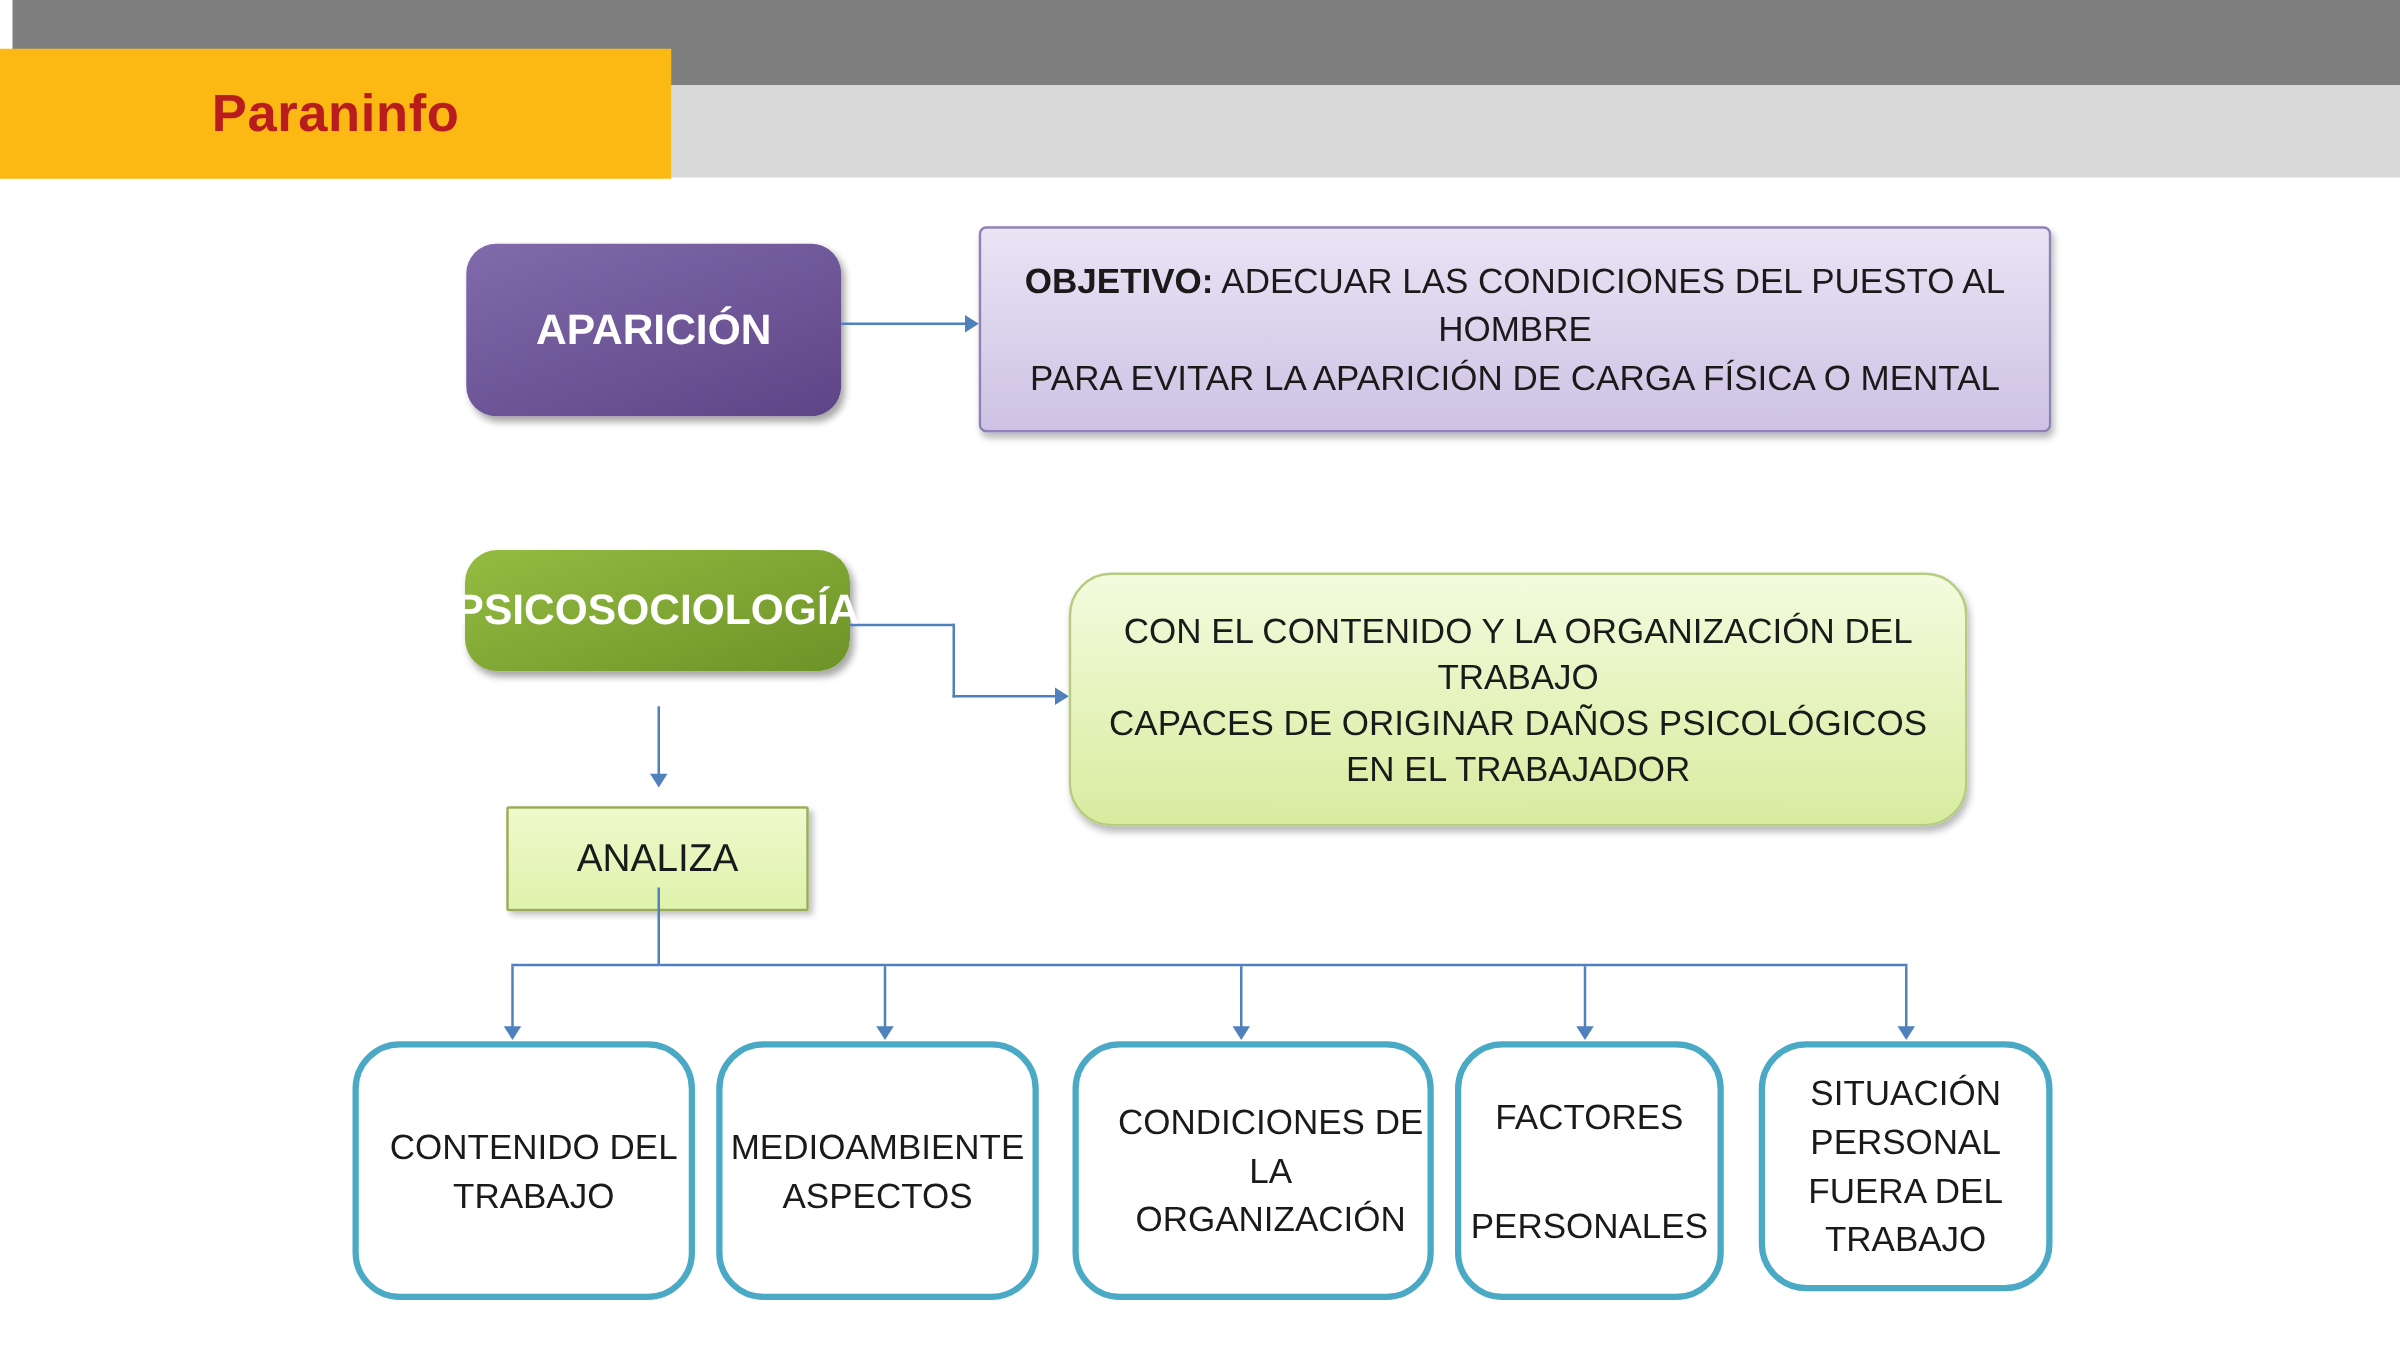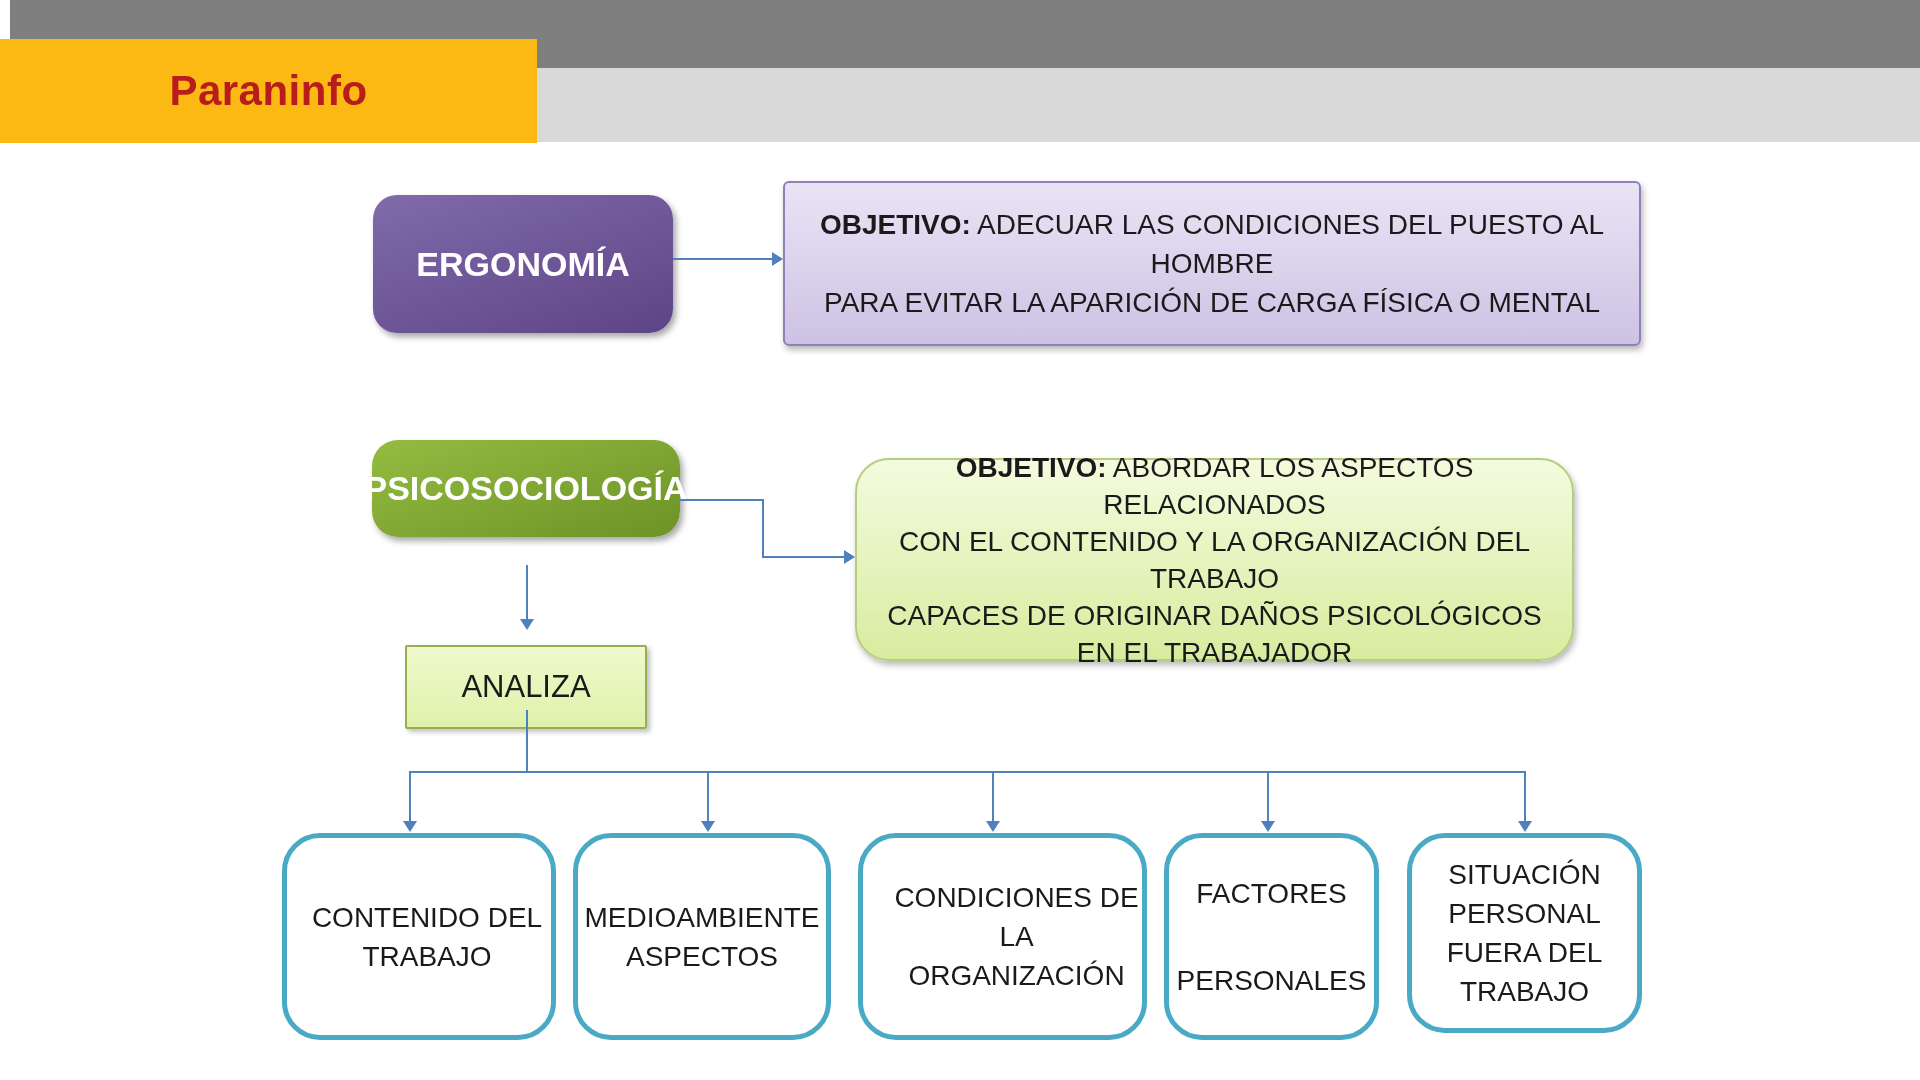--- a/index.html
+++ b/index.html
@@ -59,21 +59,21 @@
 
 <div class="stage">
 
   <div class="bar-dark"></div>
   <div class="bar-light"></div>
   <div class="logo">
     <span>Paraninfo</span>
   </div>
 
   <div class="node node-purple">
-    <span>ERGONOMÍA</span>
+    <span>APARICIÓN</span>
   </div>
 
   <div class="line" style="left:673px;top:258px;width:99px;height:2px;"></div>
   <div class="arr-right" style="left:772px;top:252px;"></div>
 
   <div class="callout callout-purple">
     <div>
       <span class="b">OBJETIVO:</span><span> ADECUAR LAS CONDICIONES DEL PUESTO AL HOMBRE</span>
     </div>
     <div>PARA EVITAR LA APARICIÓN DE CARGA FÍSICA O MENTAL</div>
@@ -82,23 +82,20 @@
   <div class="node node-green">
     <span>PSICOSOCIOLOGÍA</span>
   </div>
 
   <div class="line" style="left:680px;top:499px;width:84px;height:2px;"></div>
   <div class="line" style="left:762px;top:499px;width:2px;height:59px;"></div>
   <div class="line" style="left:762px;top:556px;width:82px;height:2px;"></div>
   <div class="arr-right" style="left:844px;top:550px;"></div>
 
   <div class="callout callout-green">
-    <div>
-      <span class="b">OBJETIVO:</span><span> ABORDAR LOS ASPECTOS RELACIONADOS</span>
-    </div>
     <div>CON EL CONTENIDO Y LA ORGANIZACIÓN DEL TRABAJO</div>
     <div>CAPACES DE ORIGINAR DAÑOS PSICOLÓGICOS</div>
     <div>EN EL TRABAJADOR</div>
   </div>
 
   <div class="line" style="left:526px;top:565px;width:2px;height:56px;"></div>
   <div class="arr-down" style="left:520px;top:619px;"></div>
 
   <div class="analiza">
     <span>ANALIZA</span>

